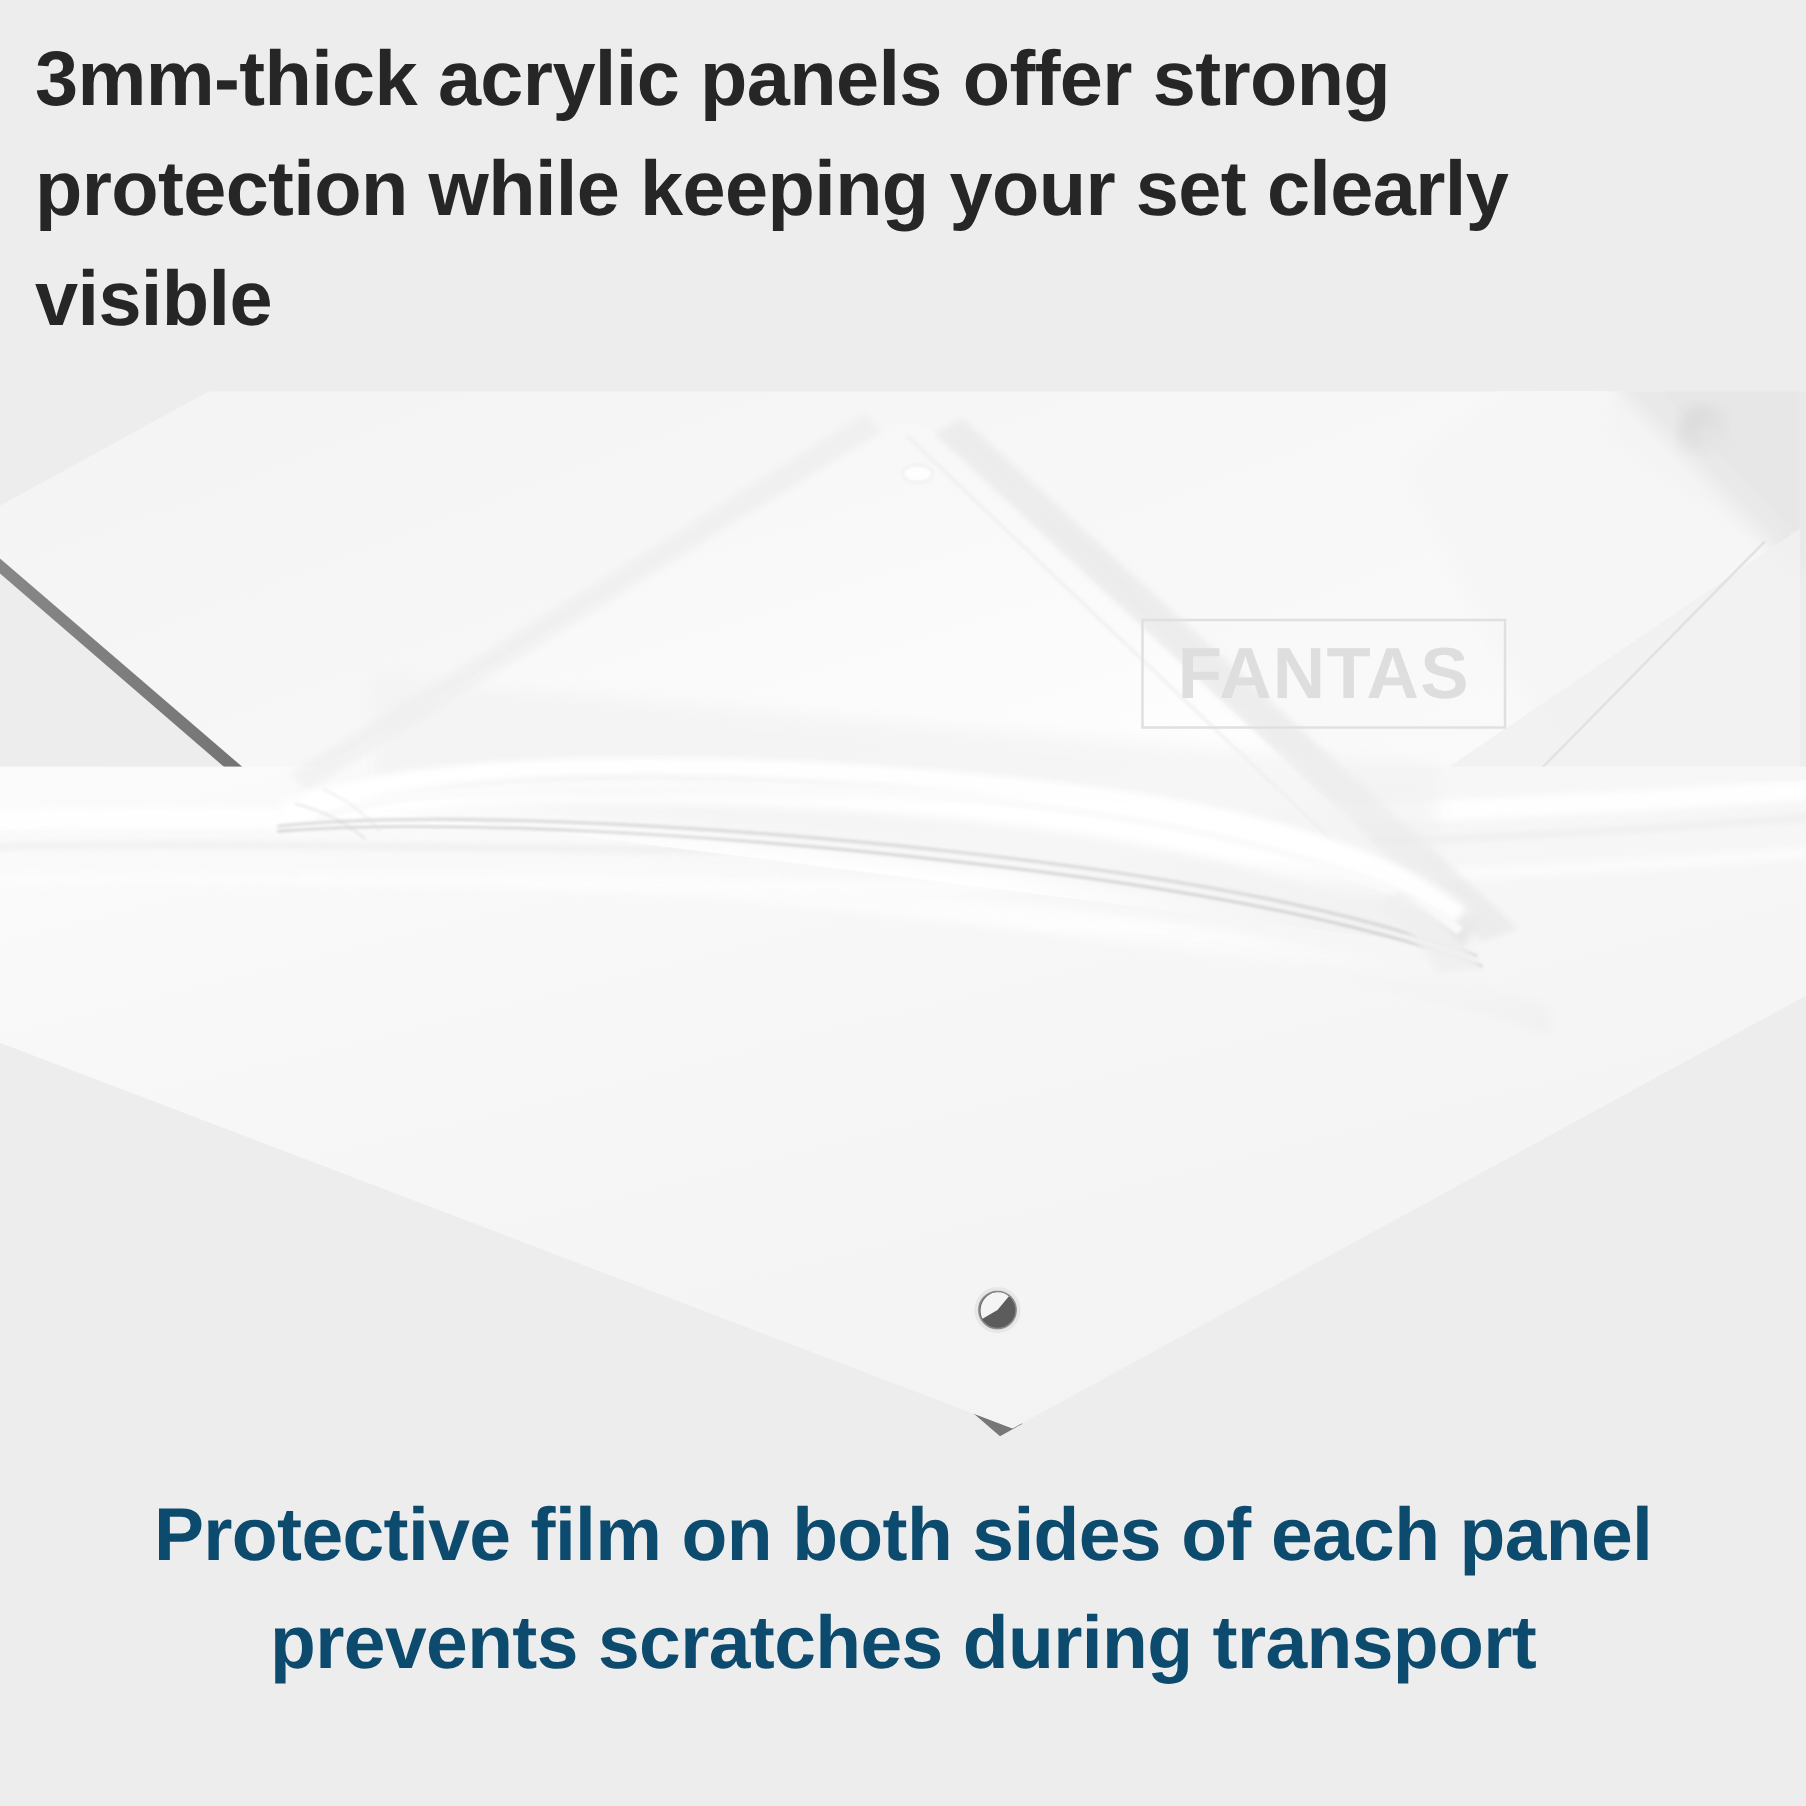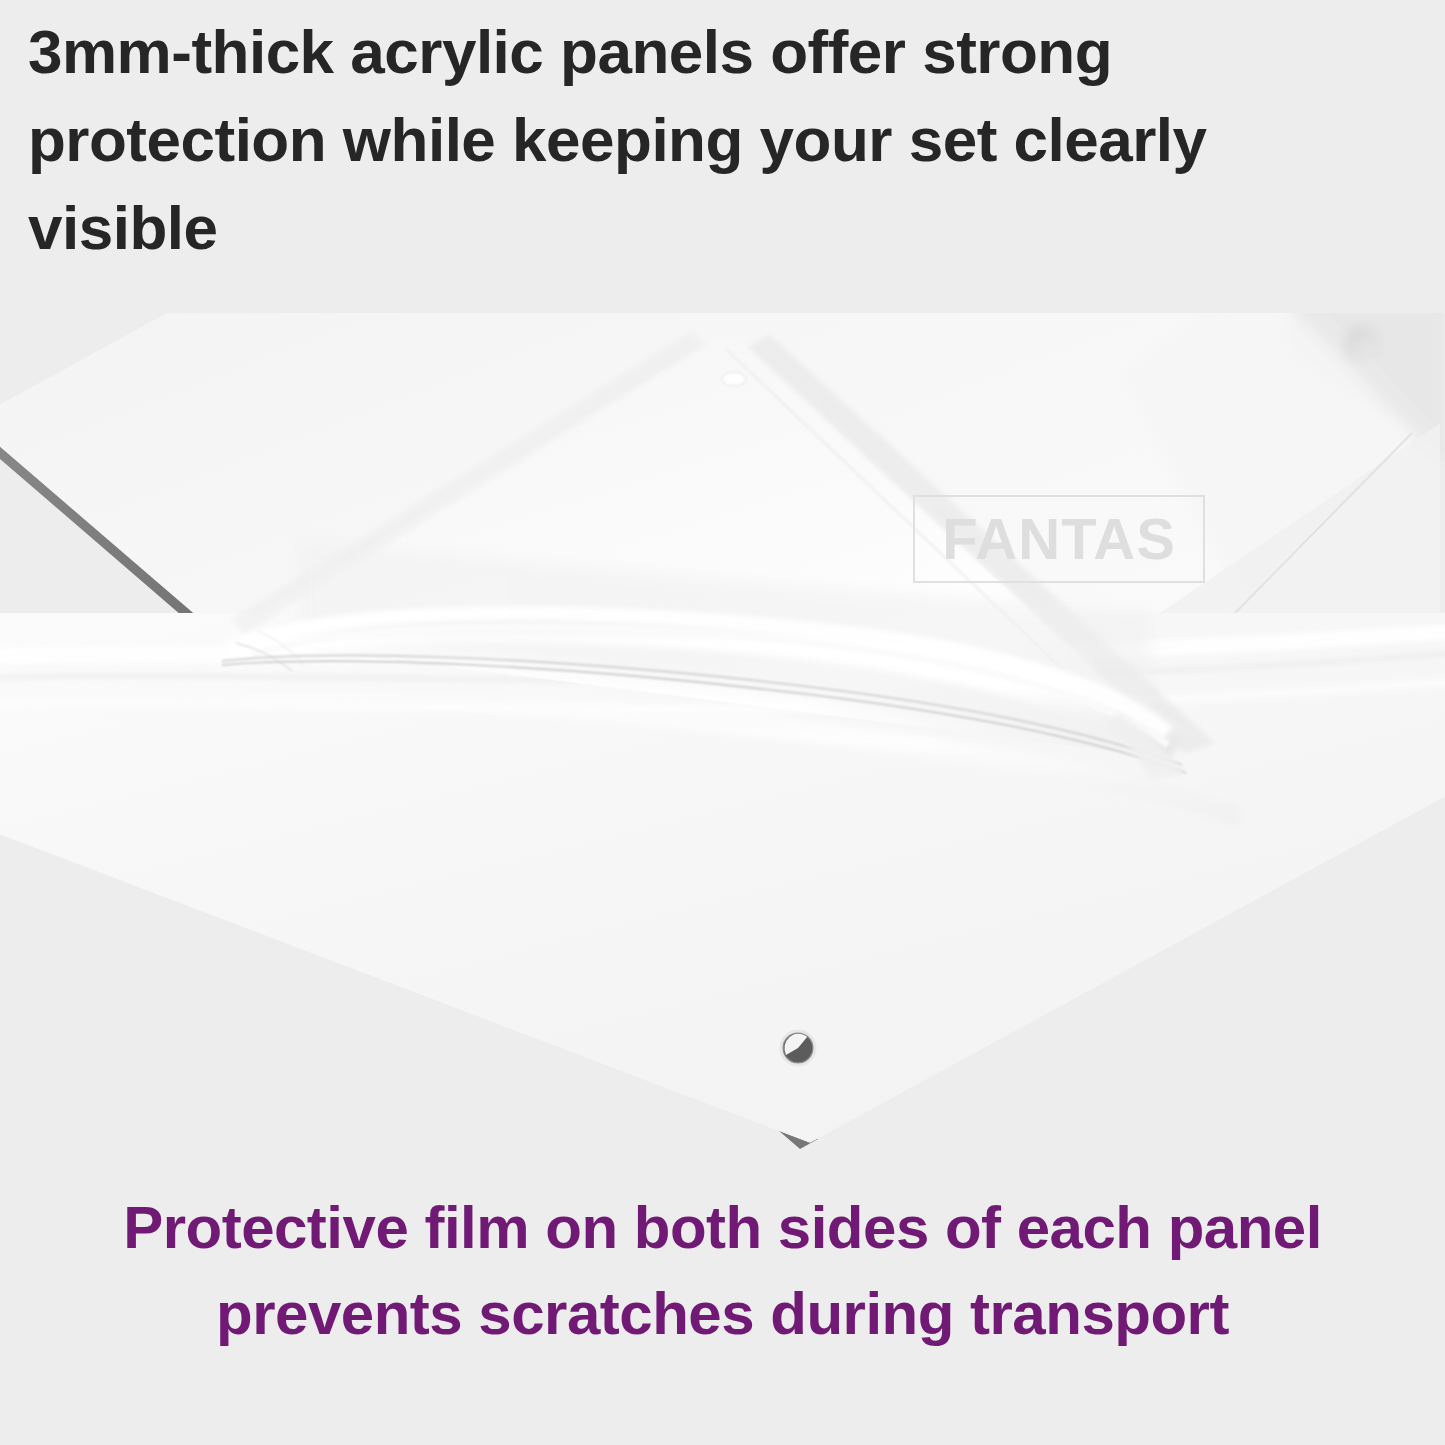--- a/index.html
+++ b/index.html
@@ -21,21 +21,21 @@
   }
 
   
   .headline {
     position: absolute;
     left: 0;
     top: 0;
     width: 1445px;
     height: 313px;
     box-sizing: border-box;
-    padding: 8px 30px 0 28px;
+    padding: 20px 30px 0 28px;
     color: #262626;
     font-family: "Liberation Sans", sans-serif;
     font-weight: bold;
     font-size: 62px;
     line-height: 88px;
     letter-spacing: -0.5px;
     text-align: left;
     white-space: pre-line;
   }
 
@@ -80,21 +80,21 @@
 
   
   .caption {
     position: absolute;
     left: 0;
     top: 1185px;
     width: 1445px;
     height: 260px;
     box-sizing: border-box;
     padding: 0 14px;
-    color: #701a75;
+    color: #0c4a6e;
     font-family: "Liberation Sans", sans-serif;
     font-weight: bold;
     font-size: 60px;
     line-height: 86px;
     letter-spacing: -0.5px;
     text-align: center;
     white-space: pre-line;
   }
 </style>
 </head>

